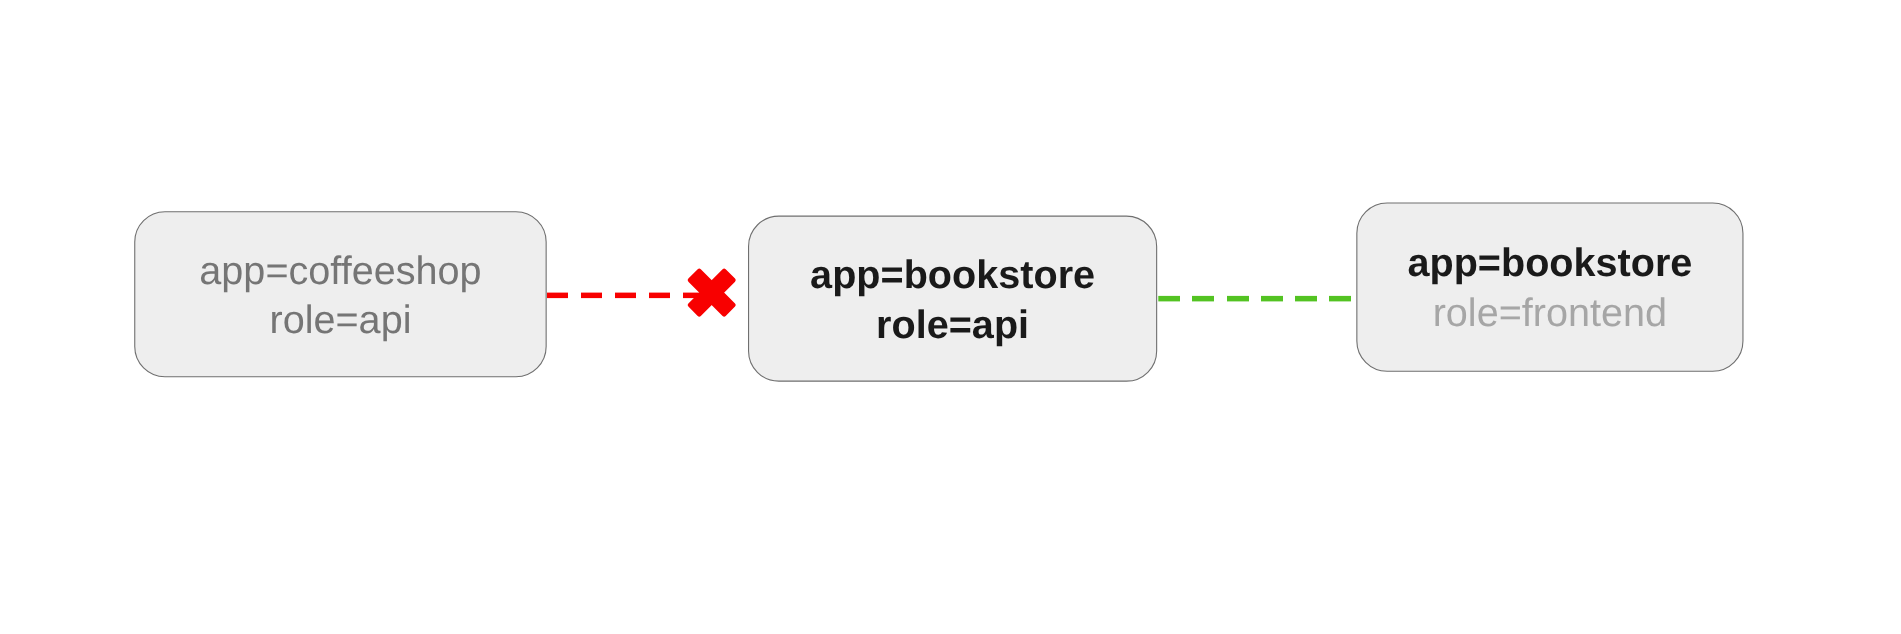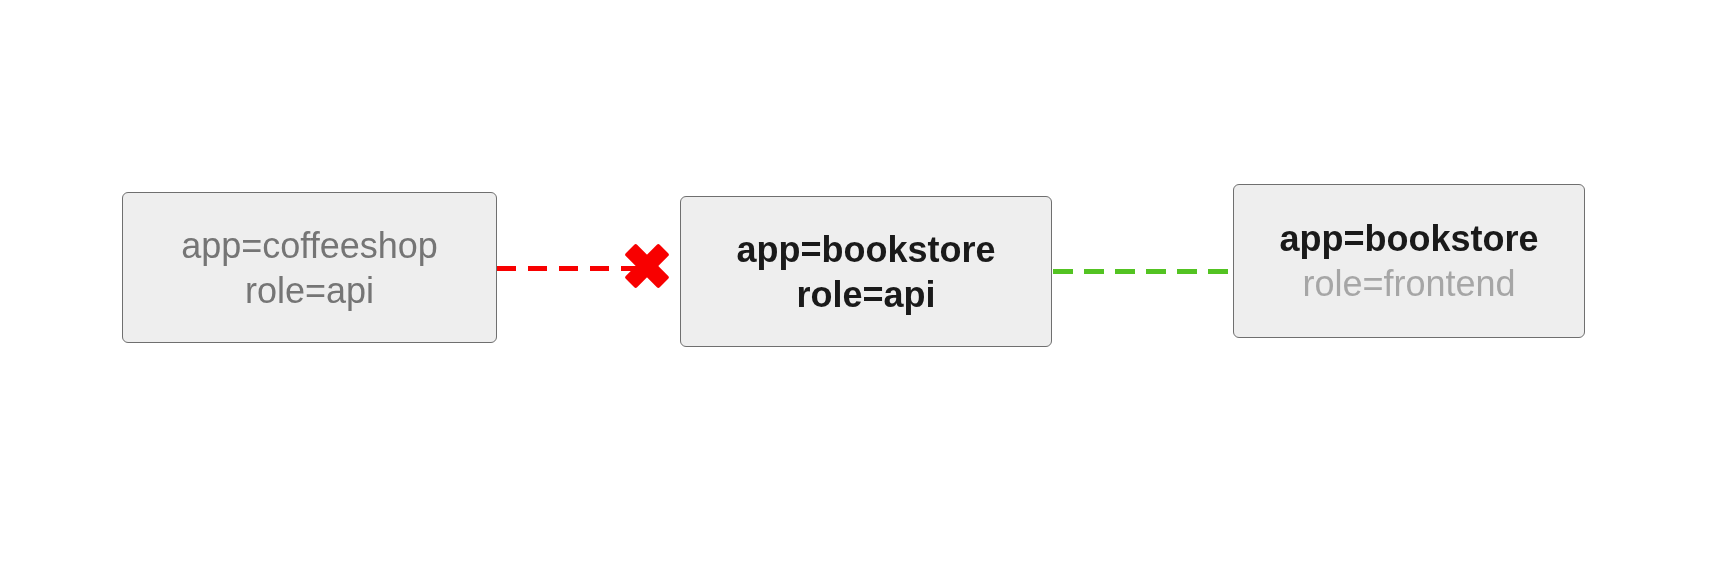--- a/index.html
+++ b/index.html
@@ -19,21 +19,21 @@
     width: 1728px;
     height: 576px;
     background: var(--background);
     font-family: "Liberation Sans", sans-serif;
     overflow: hidden;
   }
   .node {
     position: absolute;
     background: var(--node-fill);
     border: 1.5px solid var(--node-border);
-    border-radius: 6px;
+    border-radius: 28px;
     display: flex;
     flex-direction: column;
     align-items: center;
     justify-content: center;
     font-size: 36px;
     line-height: 45px;
     text-align: center;
   }
   #node-left  { left: 122px;  top: 192px; width: 375px; height: 151px; }
   #node-mid   { left: 680px;  top: 196px; width: 372px; height: 151px; }

